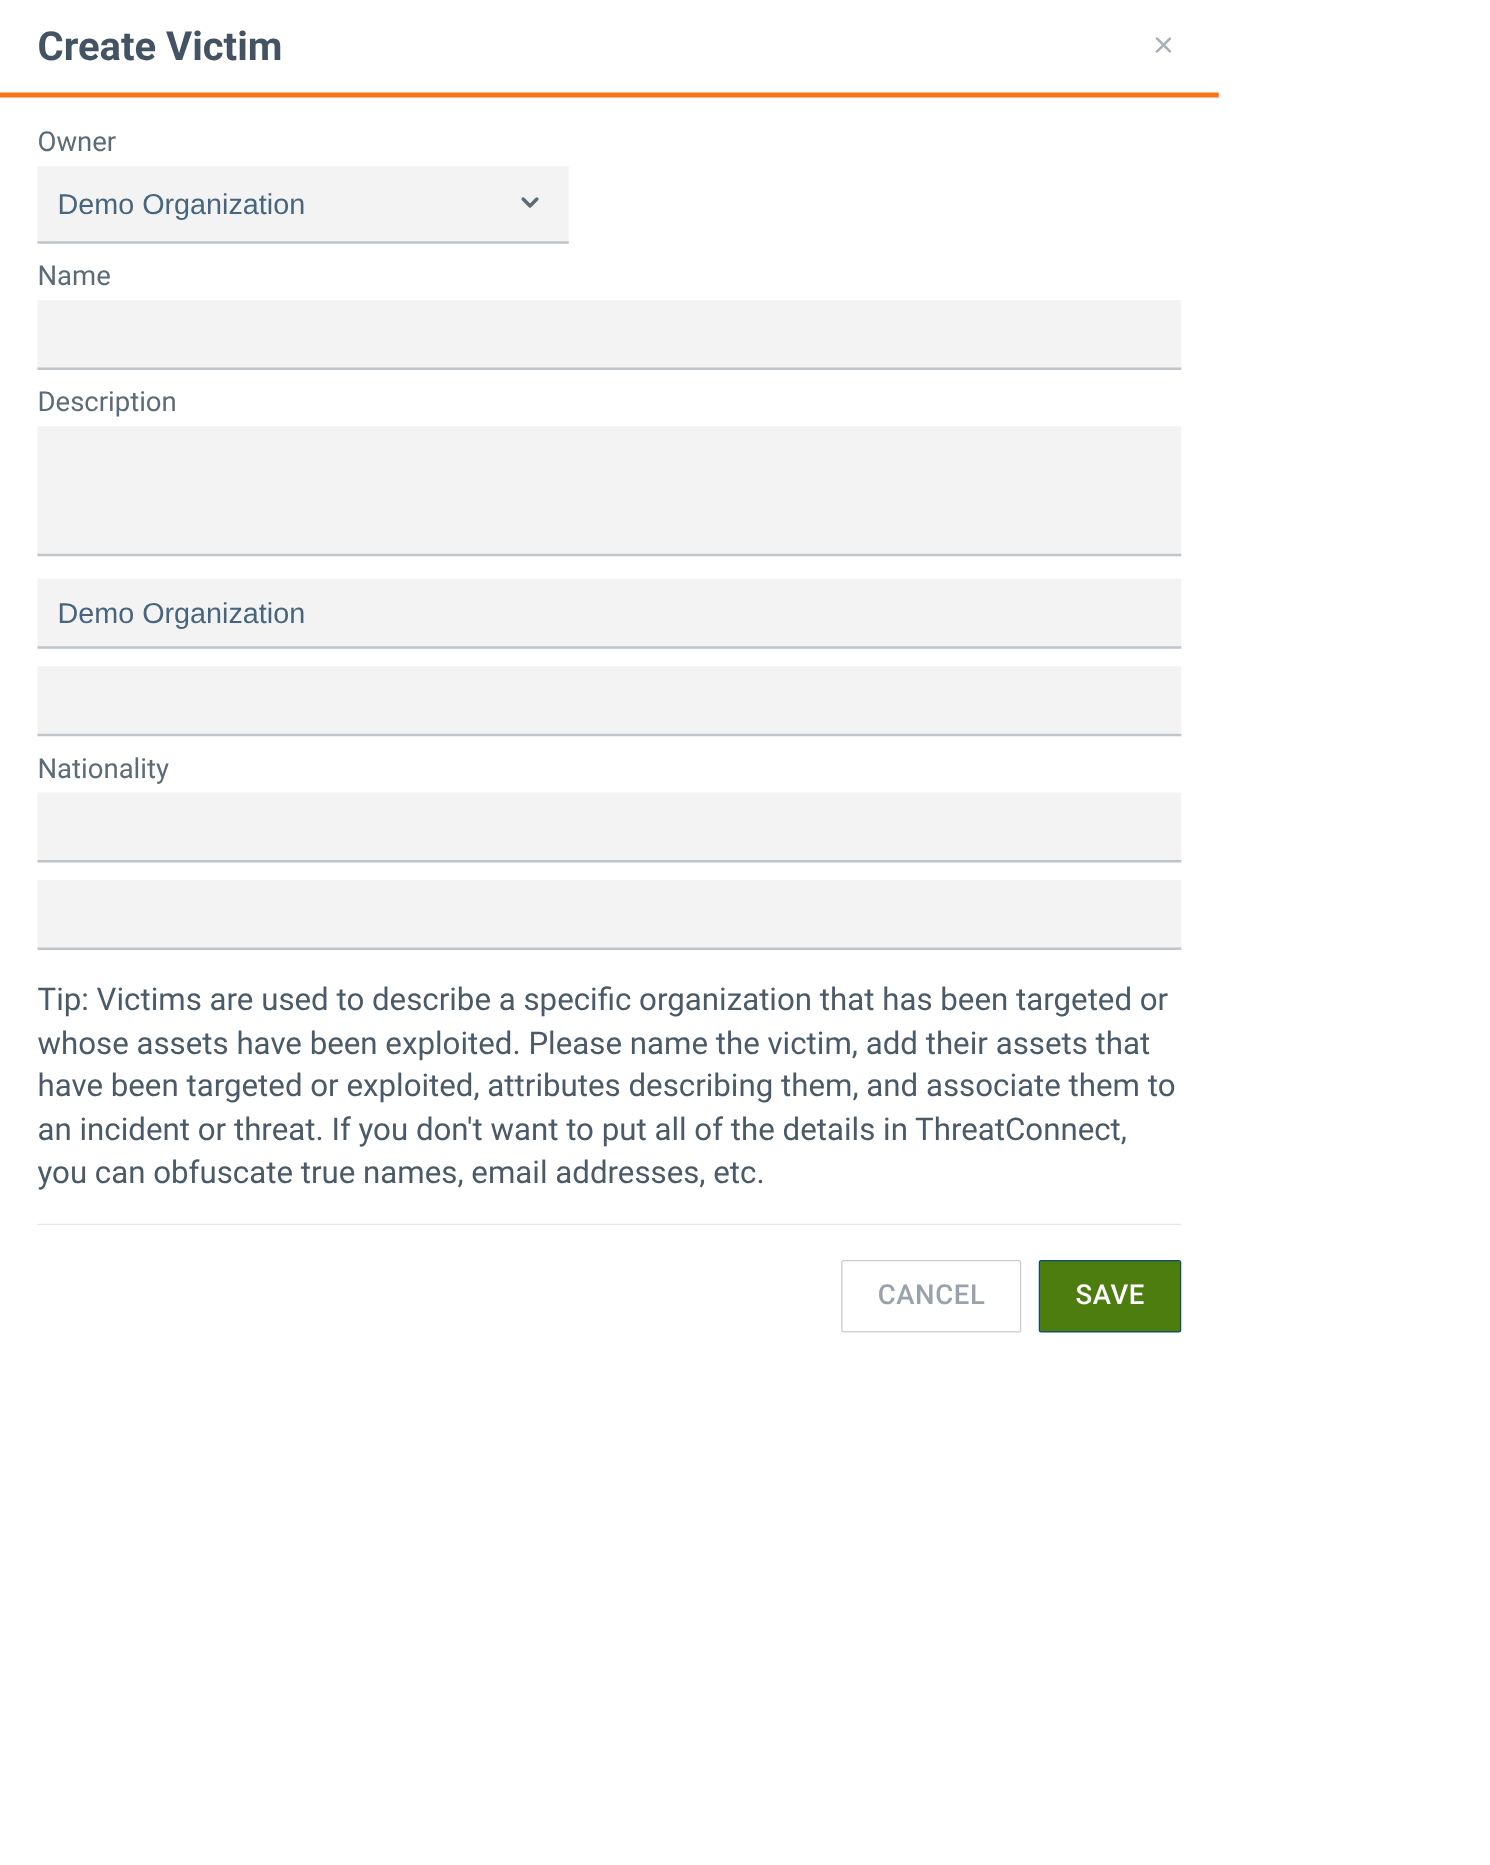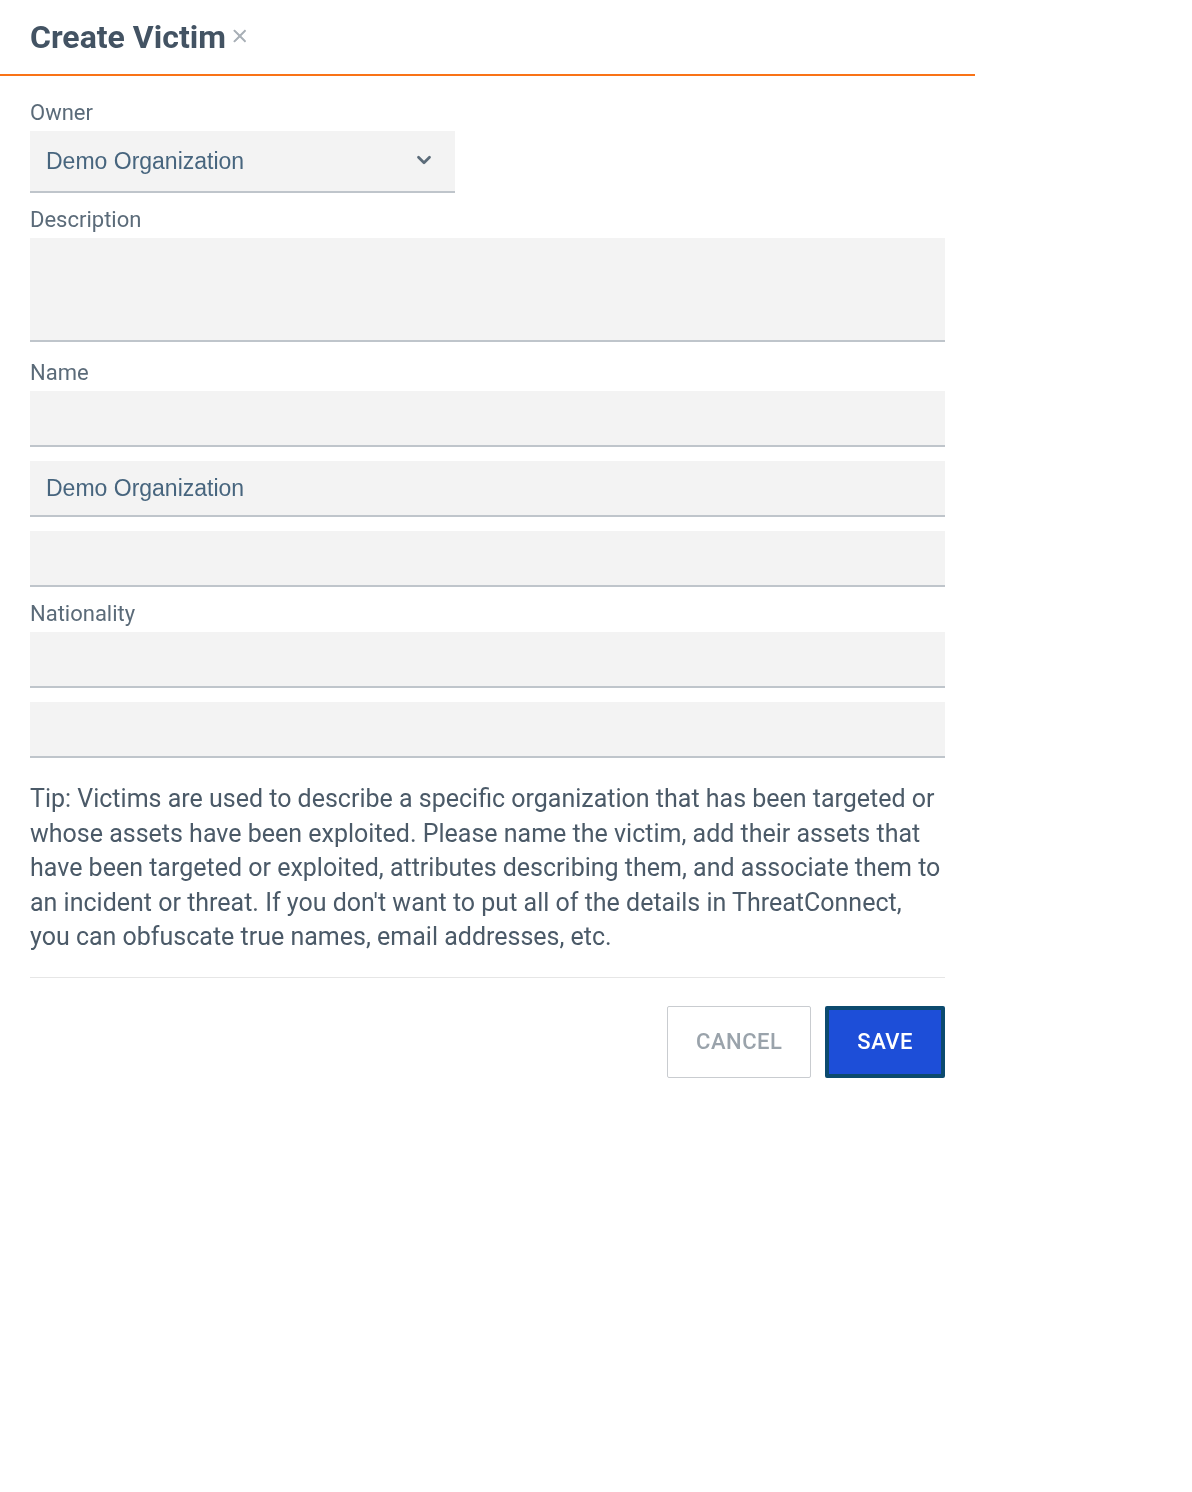--- a/index.html
+++ b/index.html
@@ -11,22 +11,23 @@
     color: #4b5a68;
   }
   .modal {
     width: 975px;
     margin: 0;
     background: #fff;
   }
   .modal-header {
     display: flex;
     align-items: center;
+    justify-content: space-between;
     padding: 18px 30px 18px 30px;
-    border-bottom: 2px solid #f97316;
+    border-bottom: 4px solid #f97316;
   }
   .modal-title {
     font-size: 32px;
     font-weight: 700;
     color: #435363;
     margin: 0;
   }
   .close-btn {
     background: none;
     border: none;
@@ -117,37 +118,37 @@
     margin: 0 0 18px 0;
   }
 
   .modal-footer {
     padding: 0 30px 30px 30px;
     display: flex;
     justify-content: flex-end;
     gap: 14px;
   }
   .btn {
-    height: 72px;
+    height: 58px;
     padding: 0 28px;
     font-size: 22px;
     font-weight: 500;
     letter-spacing: 0.5px;
     cursor: pointer;
     border-radius: 2px;
     font-family: inherit;
   }
   .btn-cancel {
     background: #fff;
     border: 1px solid #c9ccd0;
     color: #9aa3ab;
   }
   .btn-save {
-    background: #1d4ed8;
-    border: 4px solid #0c4a6e;
+    background: #4d7c0f;
+    border: 1px solid #0c4a6e;
     color: #fff;
   }
 </style>
 </head>
 <body>
 
 <div class="modal">
 
   <div class="modal-header">
     <h1 class="modal-title">Create Victim</h1>
@@ -169,27 +170,27 @@
         <input type="text" readonly="" class="select-input" value="Demo Organization" style="">
         <span class="select-chevron">
           <svg viewBox="0 0 24 24" fill="none" stroke="currentColor" stroke-width="3" stroke-linecap="round" stroke-linejoin="round">
               <polyline points="6 9 12 15 18 9"></polyline>
             </svg>
         </span>
       </div>
     </div>
 
     <div class="field">
+      <label class="field-label">Name</label>
+      <input type="text" class="text-input" value="" style="">
+    </div>
+
+    <div class="field">
       <label class="field-label">Description</label>
       <textarea class="textarea-input" style=""></textarea>
-    </div>
-
-    <div class="field">
-      <label class="field-label">Name</label>
-      <input type="text" class="text-input" value="" style="">
     </div>
 
     <div class="field">
       <input type="text" class="text-input" value="Demo Organization" style="">
     </div>
 
     <div class="field">
       <input type="text" class="text-input" value="" style="">
     </div>
 

